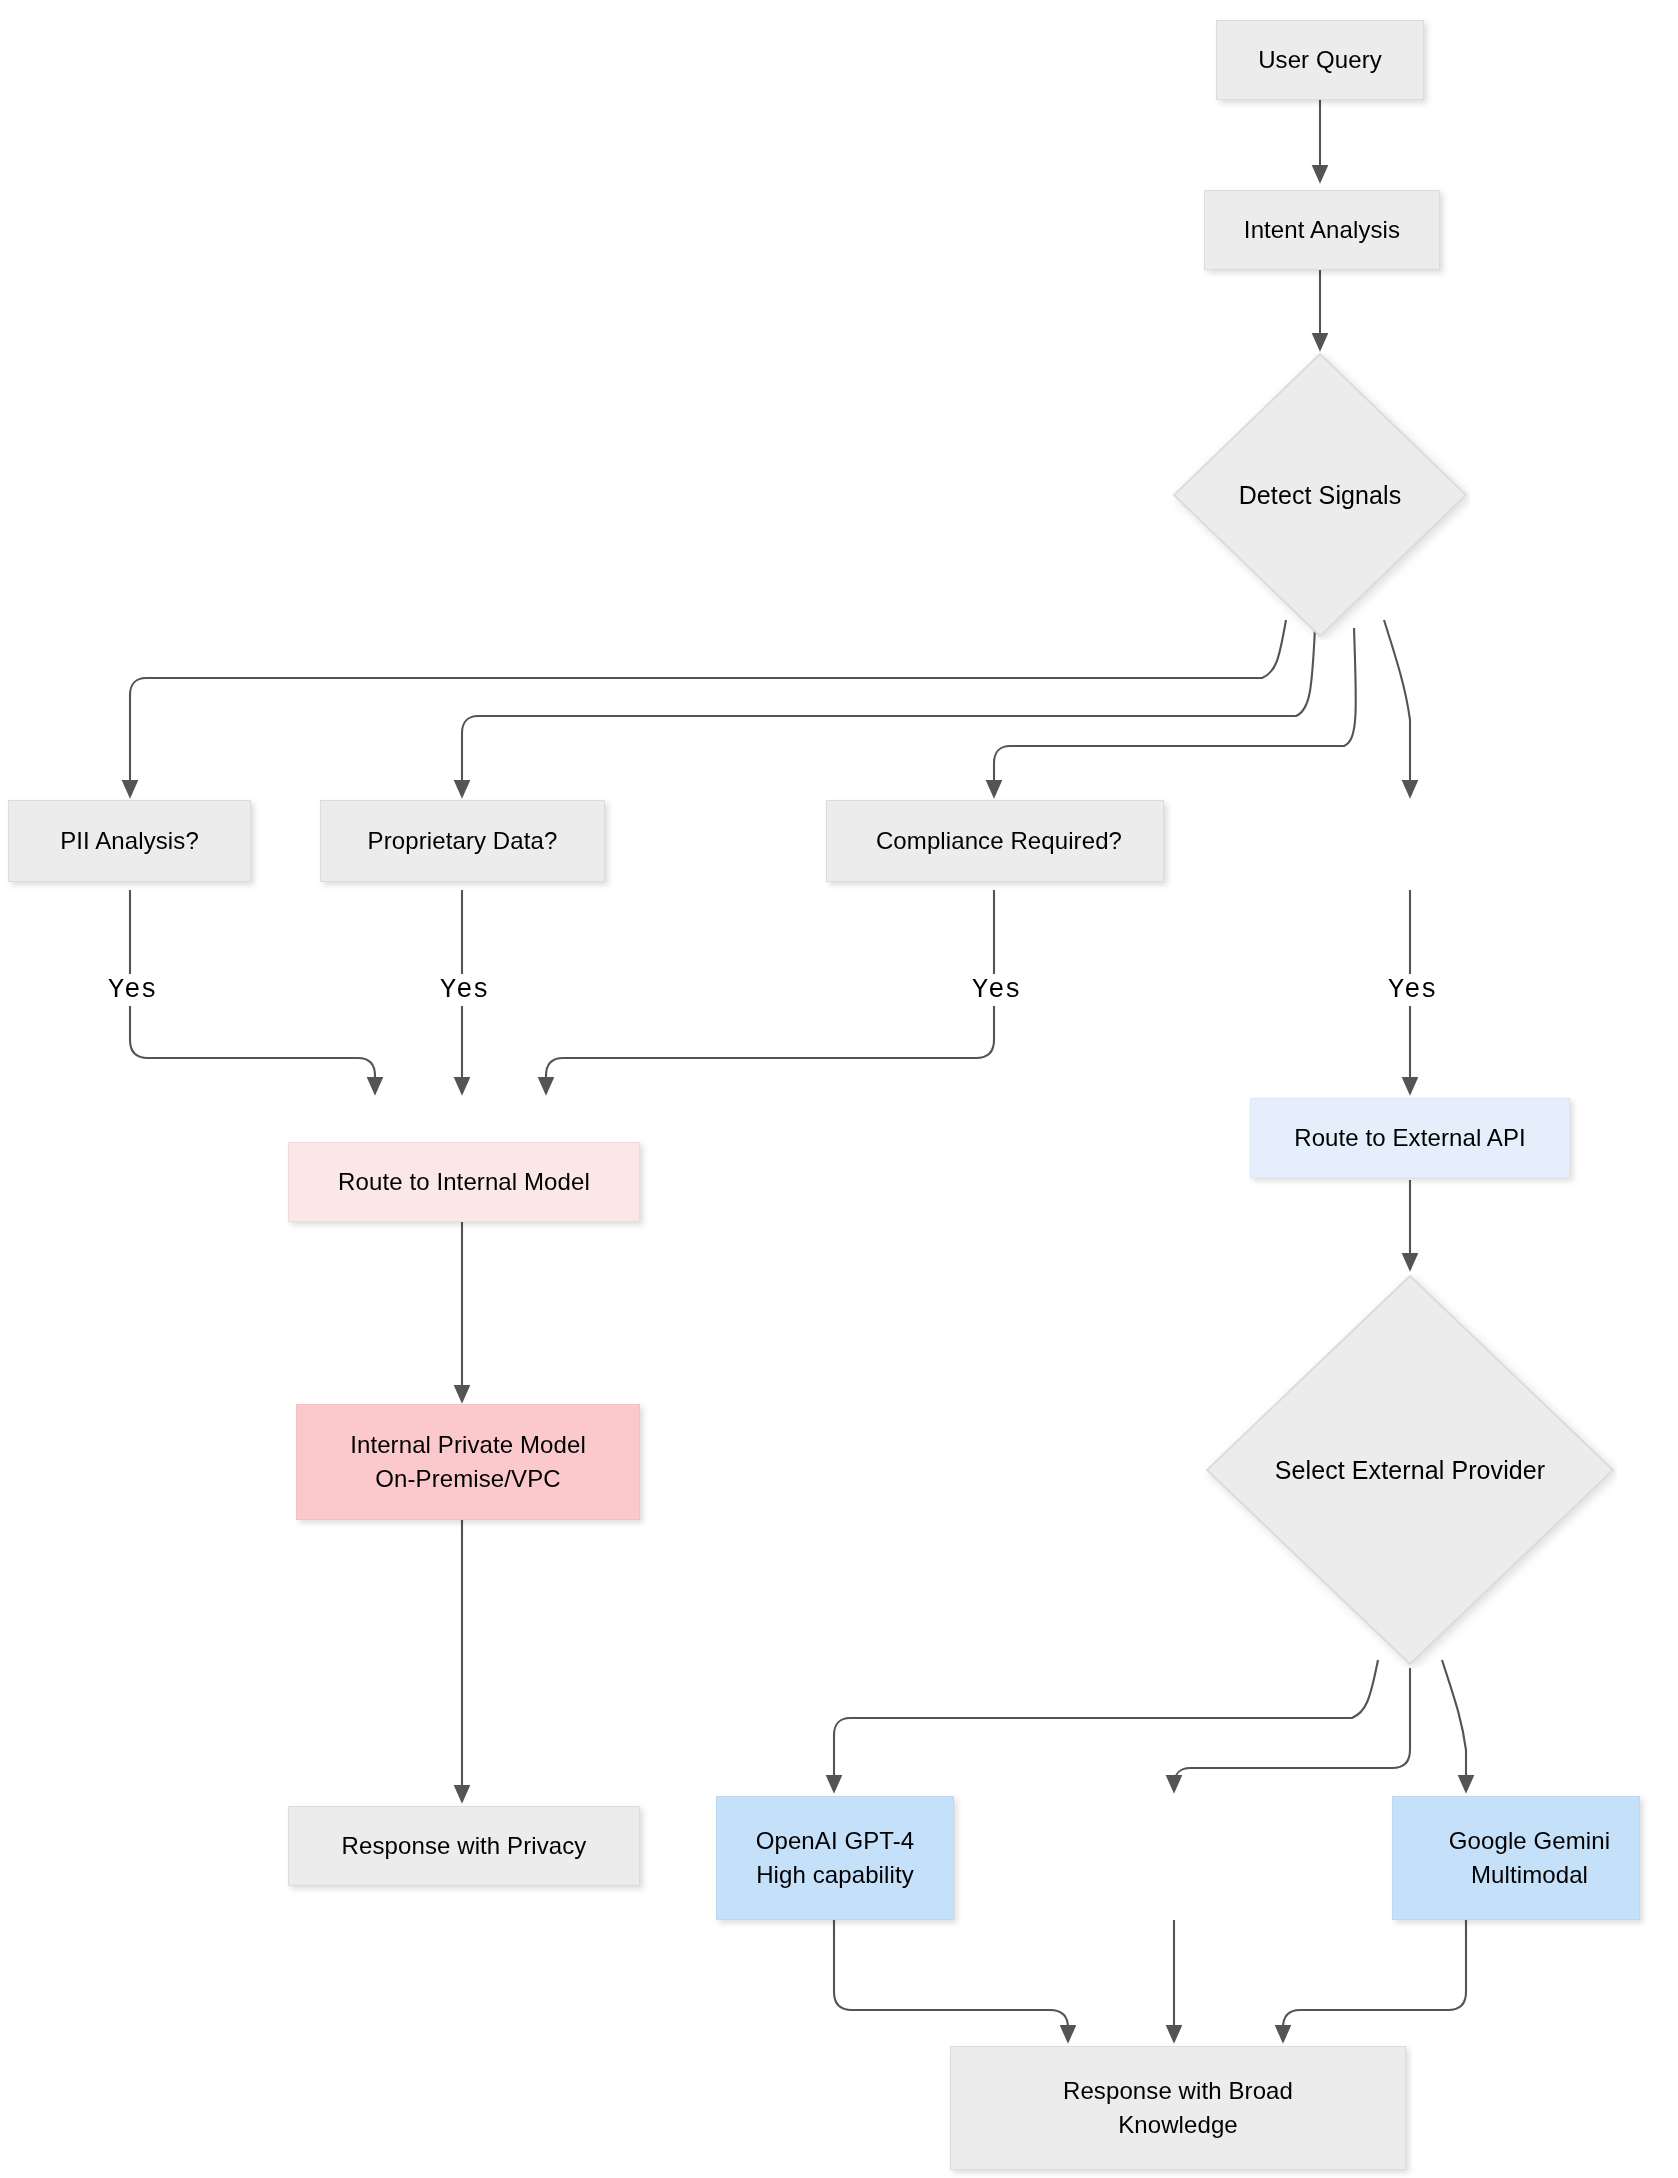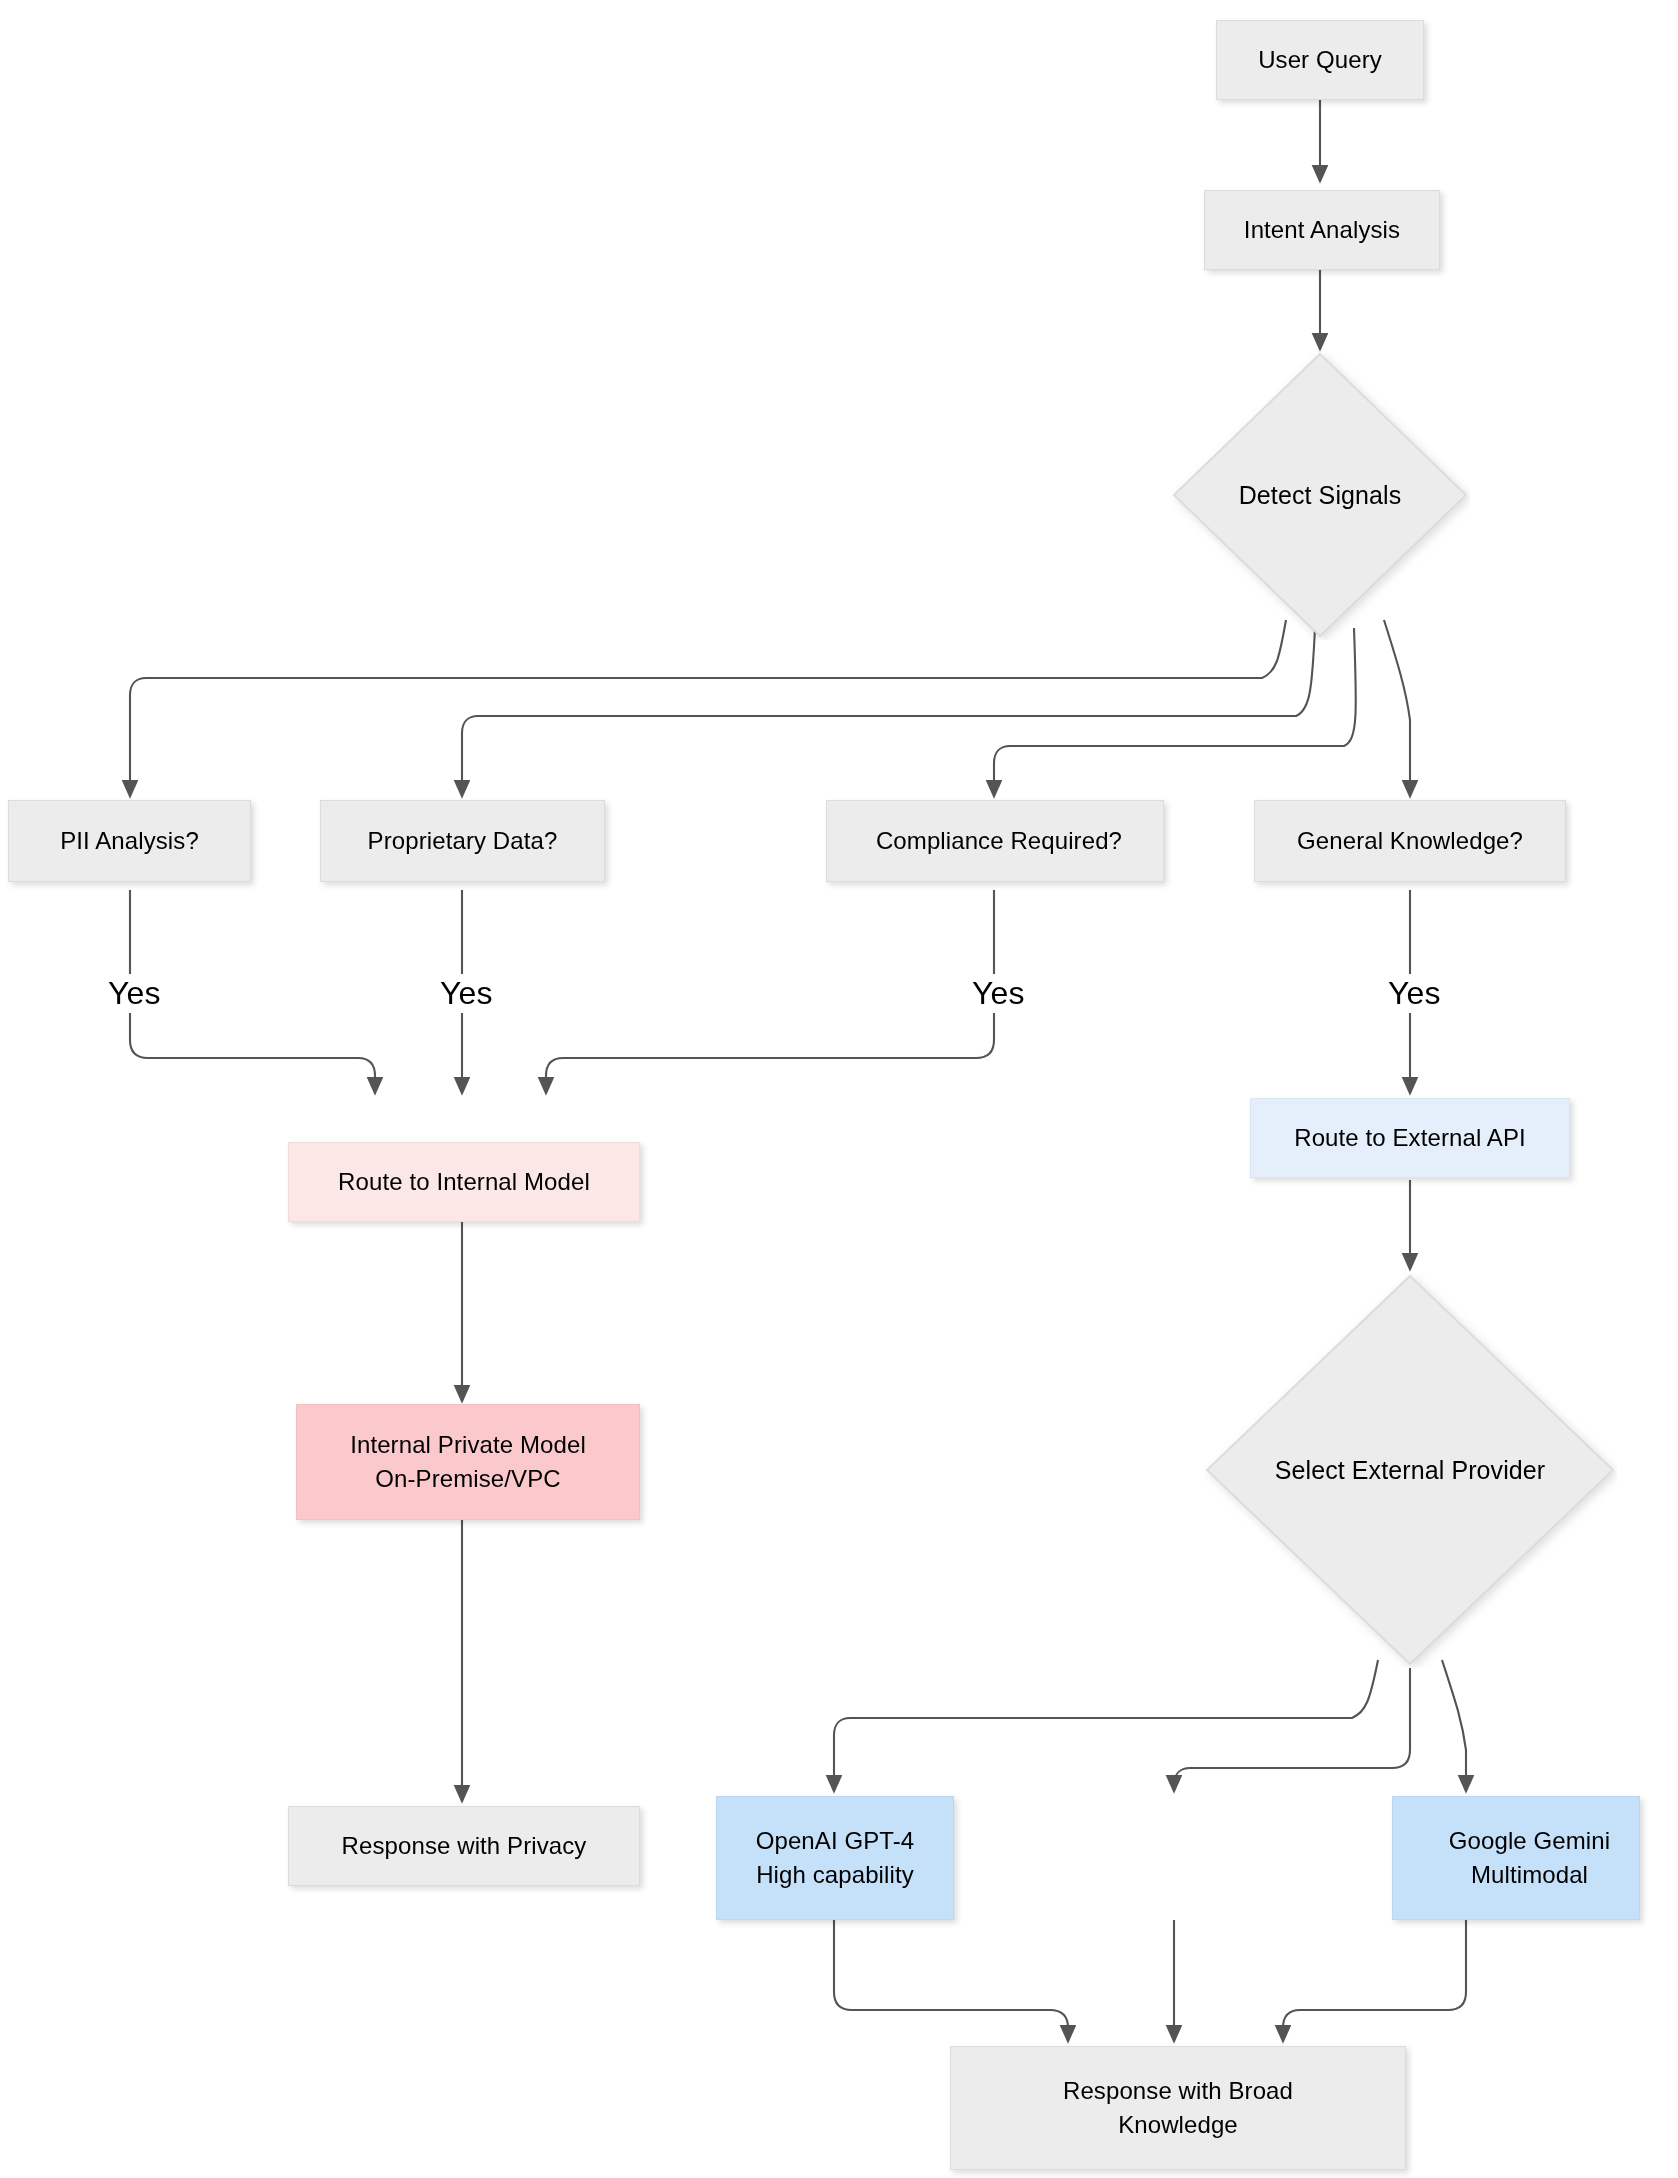--- a/index.html
+++ b/index.html
@@ -84,26 +84,27 @@
     display: flex;
     align-items: center;
     justify-content: center;
     font-size: 25px;
     color: #000000;
     text-align: center;
     letter-spacing: 0.1px;
   }
   .edge-label {
     position: absolute;
-    font-size: 32px;
+    font-size: 27px;
     color: #000000;
     background: #ffffff;
     padding: 1px 5px;
     white-space: nowrap;
     letter-spacing: 0.1px;
+    font-family: Liberation Mono, monospace;
   }
 </style>
 </head>
 <body>
 
 <div id="canvas">
 
   <svg id="edges" viewBox="0 0 1678 2178" width="1678" height="2178">
     <defs>
       <marker id="arrow" markerWidth="10" markerHeight="10" refX="7.2" refY="4" orient="auto" markerUnits="strokeWidth">
@@ -172,23 +173,20 @@
   </div>
 
   <div class="node rect-plain" style="left:320px; top:800px; width:285px; height:82px;">
     <span class="label">Proprietary Data?</span>
   </div>
 
   <div class="node rect-plain" style="left:826px; top:800px; width:338px; height:82px;padding-left:8px;">
     <span class="label">Compliance Required?</span>
   </div>
 
-  <div class="node rect-plain" style="left:1254px; top:800px; width:312px; height:82px;">
-    <span class="label">General Knowledge?</span>
-  </div>
 
   <div class="node rect-pink-light" style="left:288px; top:1098px; width:352px; height:80px;margin-top:44px;">
     <span class="label">Route to Internal Model</span>
   </div>
 
   <div class="node rect-blue-light" style="left:1250px; top:1098px; width:320px; height:80px;">
     <span class="label">Route to External API</span>
   </div>
 
   <div class="node rect-pink" style="left:296px; top:1404px; width:344px; height:116px;">

